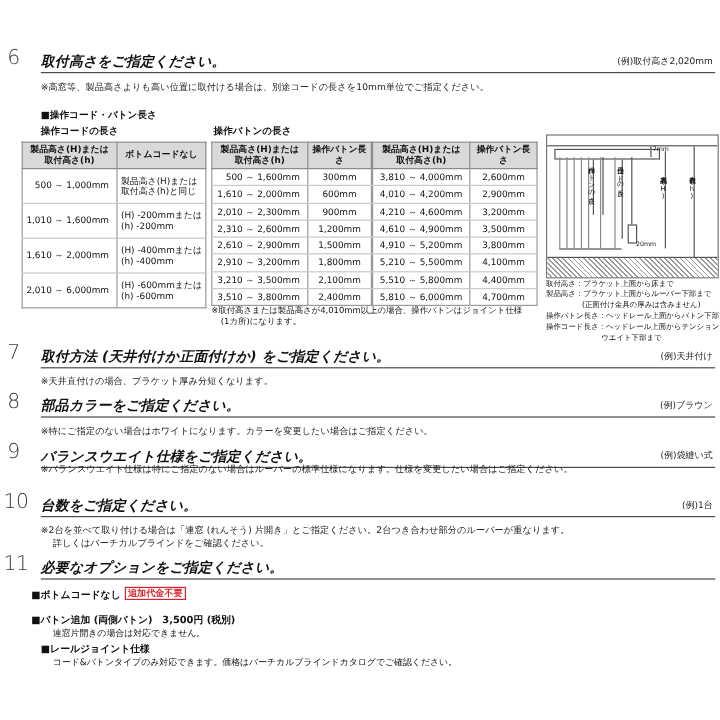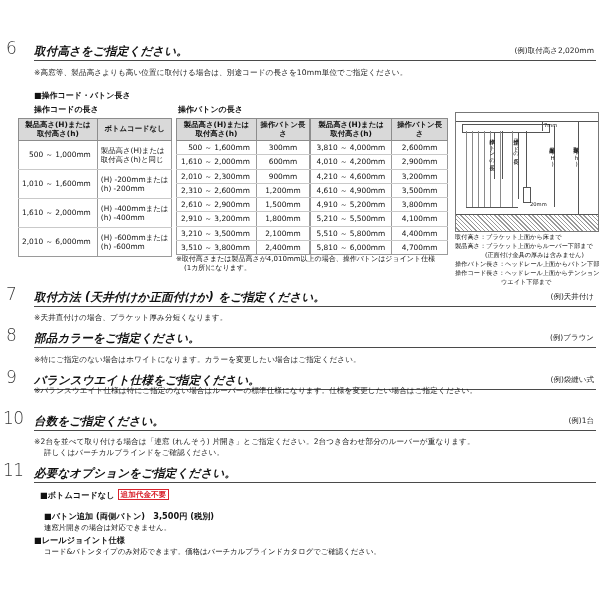--- a/index.html
+++ b/index.html
@@ -351,25 +351,25 @@
   <div class="note" style="top:437px;">※2台を並べて取り付ける場合は「連窓 (れんそう) 片開き」とご指定ください。2台つき合わせ部分のルーバーが重なります。</div>
   <div class="note2" style="top:448px;">詳しくはバーチカルブラインドをご確認ください。</div>
 
   <div class="section" style="left:0;top:466px;width:600px;">
     <div class="sec-num" style="left:3px;">11</div>
     <div class="sec-head">
       <span class="sec-title">必要なオプションをご指定ください。</span>
     </div>
   </div>
 
-  <div class="opt" style="left:40px;top:489px;">
+  <div class="opt" style="left:26px;top:489px;">
     <span>■ボトムコードなし</span><span class="redbox">追加代金不要</span>
   </div>
 
-  <div class="opt" style="left:44px;top:511px;">
+  <div class="opt" style="left:26px;top:511px;">
     <span>■バトン追加 (両側バトン)　3,500円 (税別)</span>
   </div>
   <div class="opt-sub" style="left:44px;top:523px;">連窓片開きの場合は対応できません。</div>
 
   <div class="opt" style="left:34px;top:535px;">
     <span>■レールジョイント仕様</span>
   </div>
   <div class="opt-sub" style="left:44px;top:547px;">コード&amp;バトンタイプのみ対応できます。価格はバーチカルブラインドカタログでご確認ください。</div>
 
 </div>

